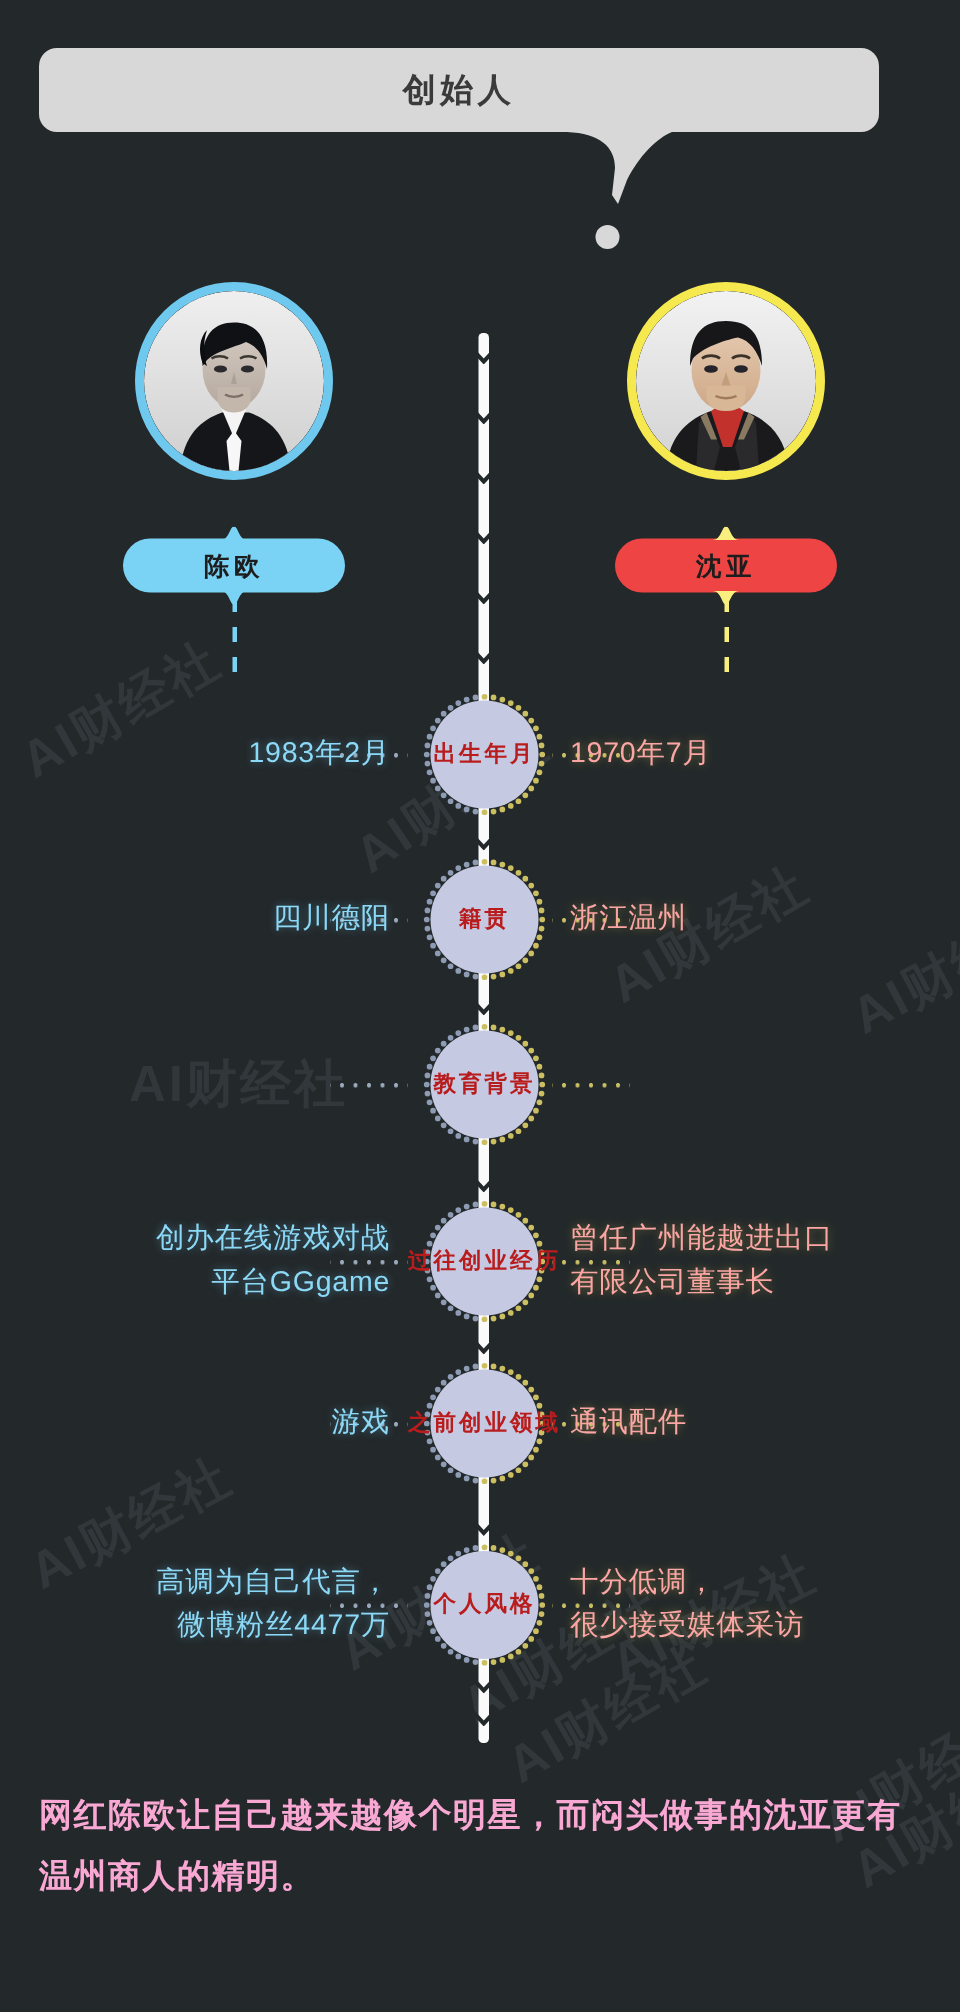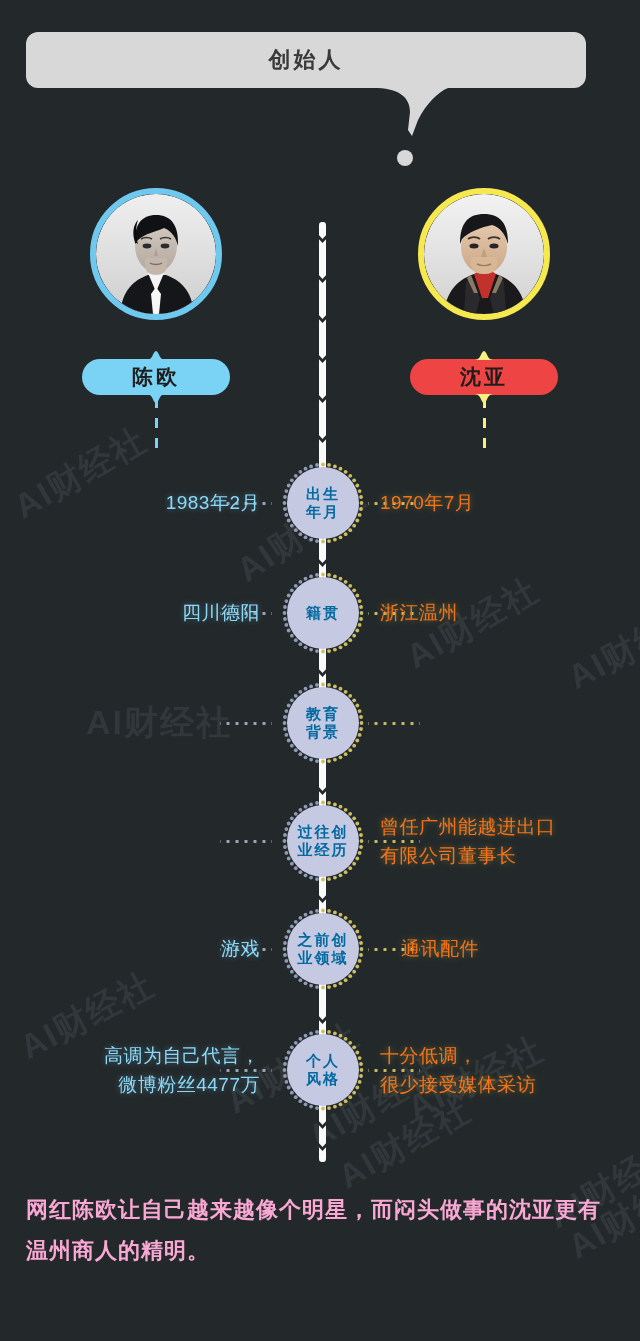--- a/index.html
+++ b/index.html
@@ -111,21 +111,21 @@
 
   
   .name-badge {
     position: absolute;
     width: 148px;
     height: 36px;
     border-radius: 18px;
     display: flex;
     align-items: center;
     justify-content: center;
-    font-size: 21px;
+    font-size: 17px;
     font-weight: 700;
     color: #1d1d1d;
     letter-spacing: 3px;
     box-sizing: border-box;
   }
   #badge-left  { left: 82px;  top: 359px; background: #7ad3f5; }
   #badge-right { left: 410px; top: 359px; background: #ef4444; }
   .badge-notch {
     position: absolute;
     left: 50%;
@@ -161,24 +161,24 @@
     height: 82px;
   }
   .node-circle {
     position: absolute;
     left: 5px; top: 5px;
     width: 72px;
     height: 72px;
     border-radius: 50%;
     background: #c6c9e2;
     display: flex;
-    flex-direction: column;
+    flex-direction: row;
     align-items: center;
     justify-content: center;
-    color: #0369a1;
+    color: #b91c1c;
     font-size: 15px;
     font-weight: 700;
     line-height: 1.22;
     letter-spacing: 2px;
     text-align: center;
     box-sizing: border-box;
   }
   .node-circle span { display: block; white-space: nowrap; }
   .node-ring {
     position: absolute;
@@ -222,21 +222,21 @@
   }
   .side.left {
     right: 380px;
     text-align: right;
     color: #8cd9f7;
     text-shadow: 0 0 6px rgba(110,200,240,0.45);
   }
   .side.right {
     left: 380px;
     text-align: left;
-    color: #f97316;
+    color: #fca5a5;
     text-shadow: 0 0 6px rgba(230,215,90,0.40);
   }
 
   
   #footer {
     position: absolute;
     left: 26px;
     top: 1190px;
     width: 590px;
     color: #f9a8d4;
@@ -652,20 +652,22 @@
               <circle cx="34.98" cy="2.97" r="1.9" fill="#8d9cb4"></circle>
             </svg>
           </div>
           <div class="node-circle">
             <span>过往创</span>
             <span>业经历</span>
           </div>
         </div>
         <div class="connector left"></div>
         <div class="connector right"></div>
+        <div class="side left" style="top: 50%; transform: translateY(-50%);">创办在线游戏对战
+平台GGgame</div>
         <div class="side right" style="top: 50%; transform: translateY(-50%);">曾任广州能越进出口
 有限公司董事长</div>
       </div>
       <div class="row" style="top: 908px; height: 82px;">
         <div class="node">
           <div class="node-ring">
             <svg viewBox="0 0 82 82" width="82" height="82">
               <circle cx="41.00" cy="2.50" r="1.9" fill="#cbbf62"></circle>
               <circle cx="47.02" cy="2.97" r="1.9" fill="#cbbf62"></circle>
               <circle cx="52.90" cy="4.38" r="1.9" fill="#cbbf62"></circle>
@@ -709,21 +711,21 @@
             </svg>
           </div>
           <div class="node-circle">
             <span>之前创</span>
             <span>业领域</span>
           </div>
         </div>
         <div class="connector left"></div>
         <div class="connector right"></div>
         <div class="side left" style="top: 50%; transform: translateY(-50%);">游戏</div>
-        <div class="side right" style="top: 50%; transform: translateY(-50%); margin-left: 21px;">通讯配件</div>
+        <div class="side right" style="top: 50%; transform: translateY(-50%);">通讯配件</div>
       </div>
       <div class="row" style="top: 1029px; height: 82px;">
         <div class="node">
           <div class="node-ring">
             <svg viewBox="0 0 82 82" width="82" height="82">
               <circle cx="41.00" cy="2.50" r="1.9" fill="#cbbf62"></circle>
               <circle cx="47.02" cy="2.97" r="1.9" fill="#cbbf62"></circle>
               <circle cx="52.90" cy="4.38" r="1.9" fill="#cbbf62"></circle>
               <circle cx="58.48" cy="6.70" r="1.9" fill="#cbbf62"></circle>
               <circle cx="63.63" cy="9.85" r="1.9" fill="#cbbf62"></circle>

